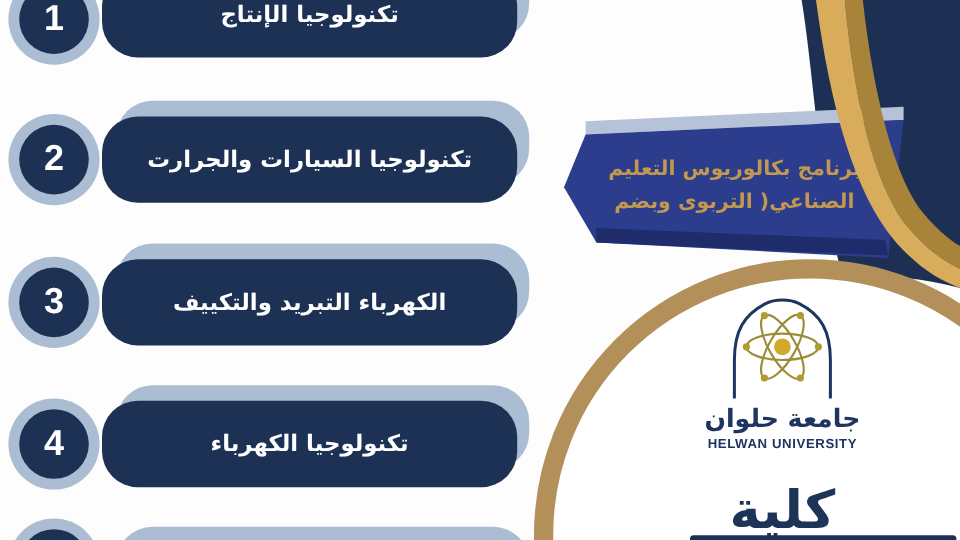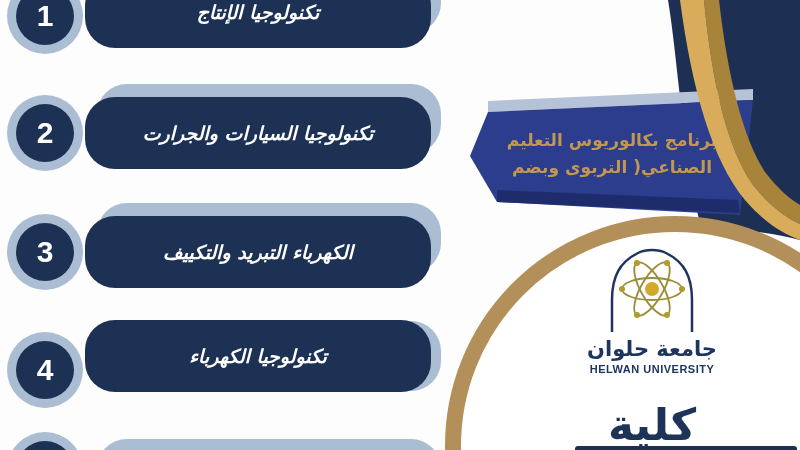--- a/index.html
+++ b/index.html
@@ -15,21 +15,20 @@
     background:#aabdd2;border-radius:30px;
   }
   .pill{
     position:absolute;left:85px;width:346px;height:72px;
     background:#1c3154;border-radius:30px;
     display:flex;align-items:center;justify-content:center;
   }
   .pill-label{
     color:#ffffff;font-size:19px;font-weight:bold;direction:rtl;
     letter-spacing:0.2px;
-    font-style:italic;
   }
   .num-circle{
     position:absolute;left:7px;width:76px;height:76px;border-radius:50%;
     background:#aabdd2;
   }
   .num-circle .inner{
     position:absolute;left:9px;top:9px;right:9px;bottom:9px;
     border-radius:50%;background:#1c3154;
     display:flex;align-items:center;justify-content:center;
   }
@@ -124,21 +123,21 @@
     </div>
     <div class="num-circle" style="top:214px">
       <div class="inner">
           <span class="num">3</span>
         </div>
     </div>
   </div>
 
   <div class="item">
     <div class="pill-shadow" style="top:321px"></div>
-    <div class="pill" style="top:320px">
+    <div class="pill" style="top:334px">
       <span class="pill-label">تكنولوجيا الكهرباء</span>
     </div>
     <div class="num-circle" style="top:332px">
       <div class="inner">
           <span class="num">4</span>
         </div>
     </div>
   </div>
 
   <div class="item">

